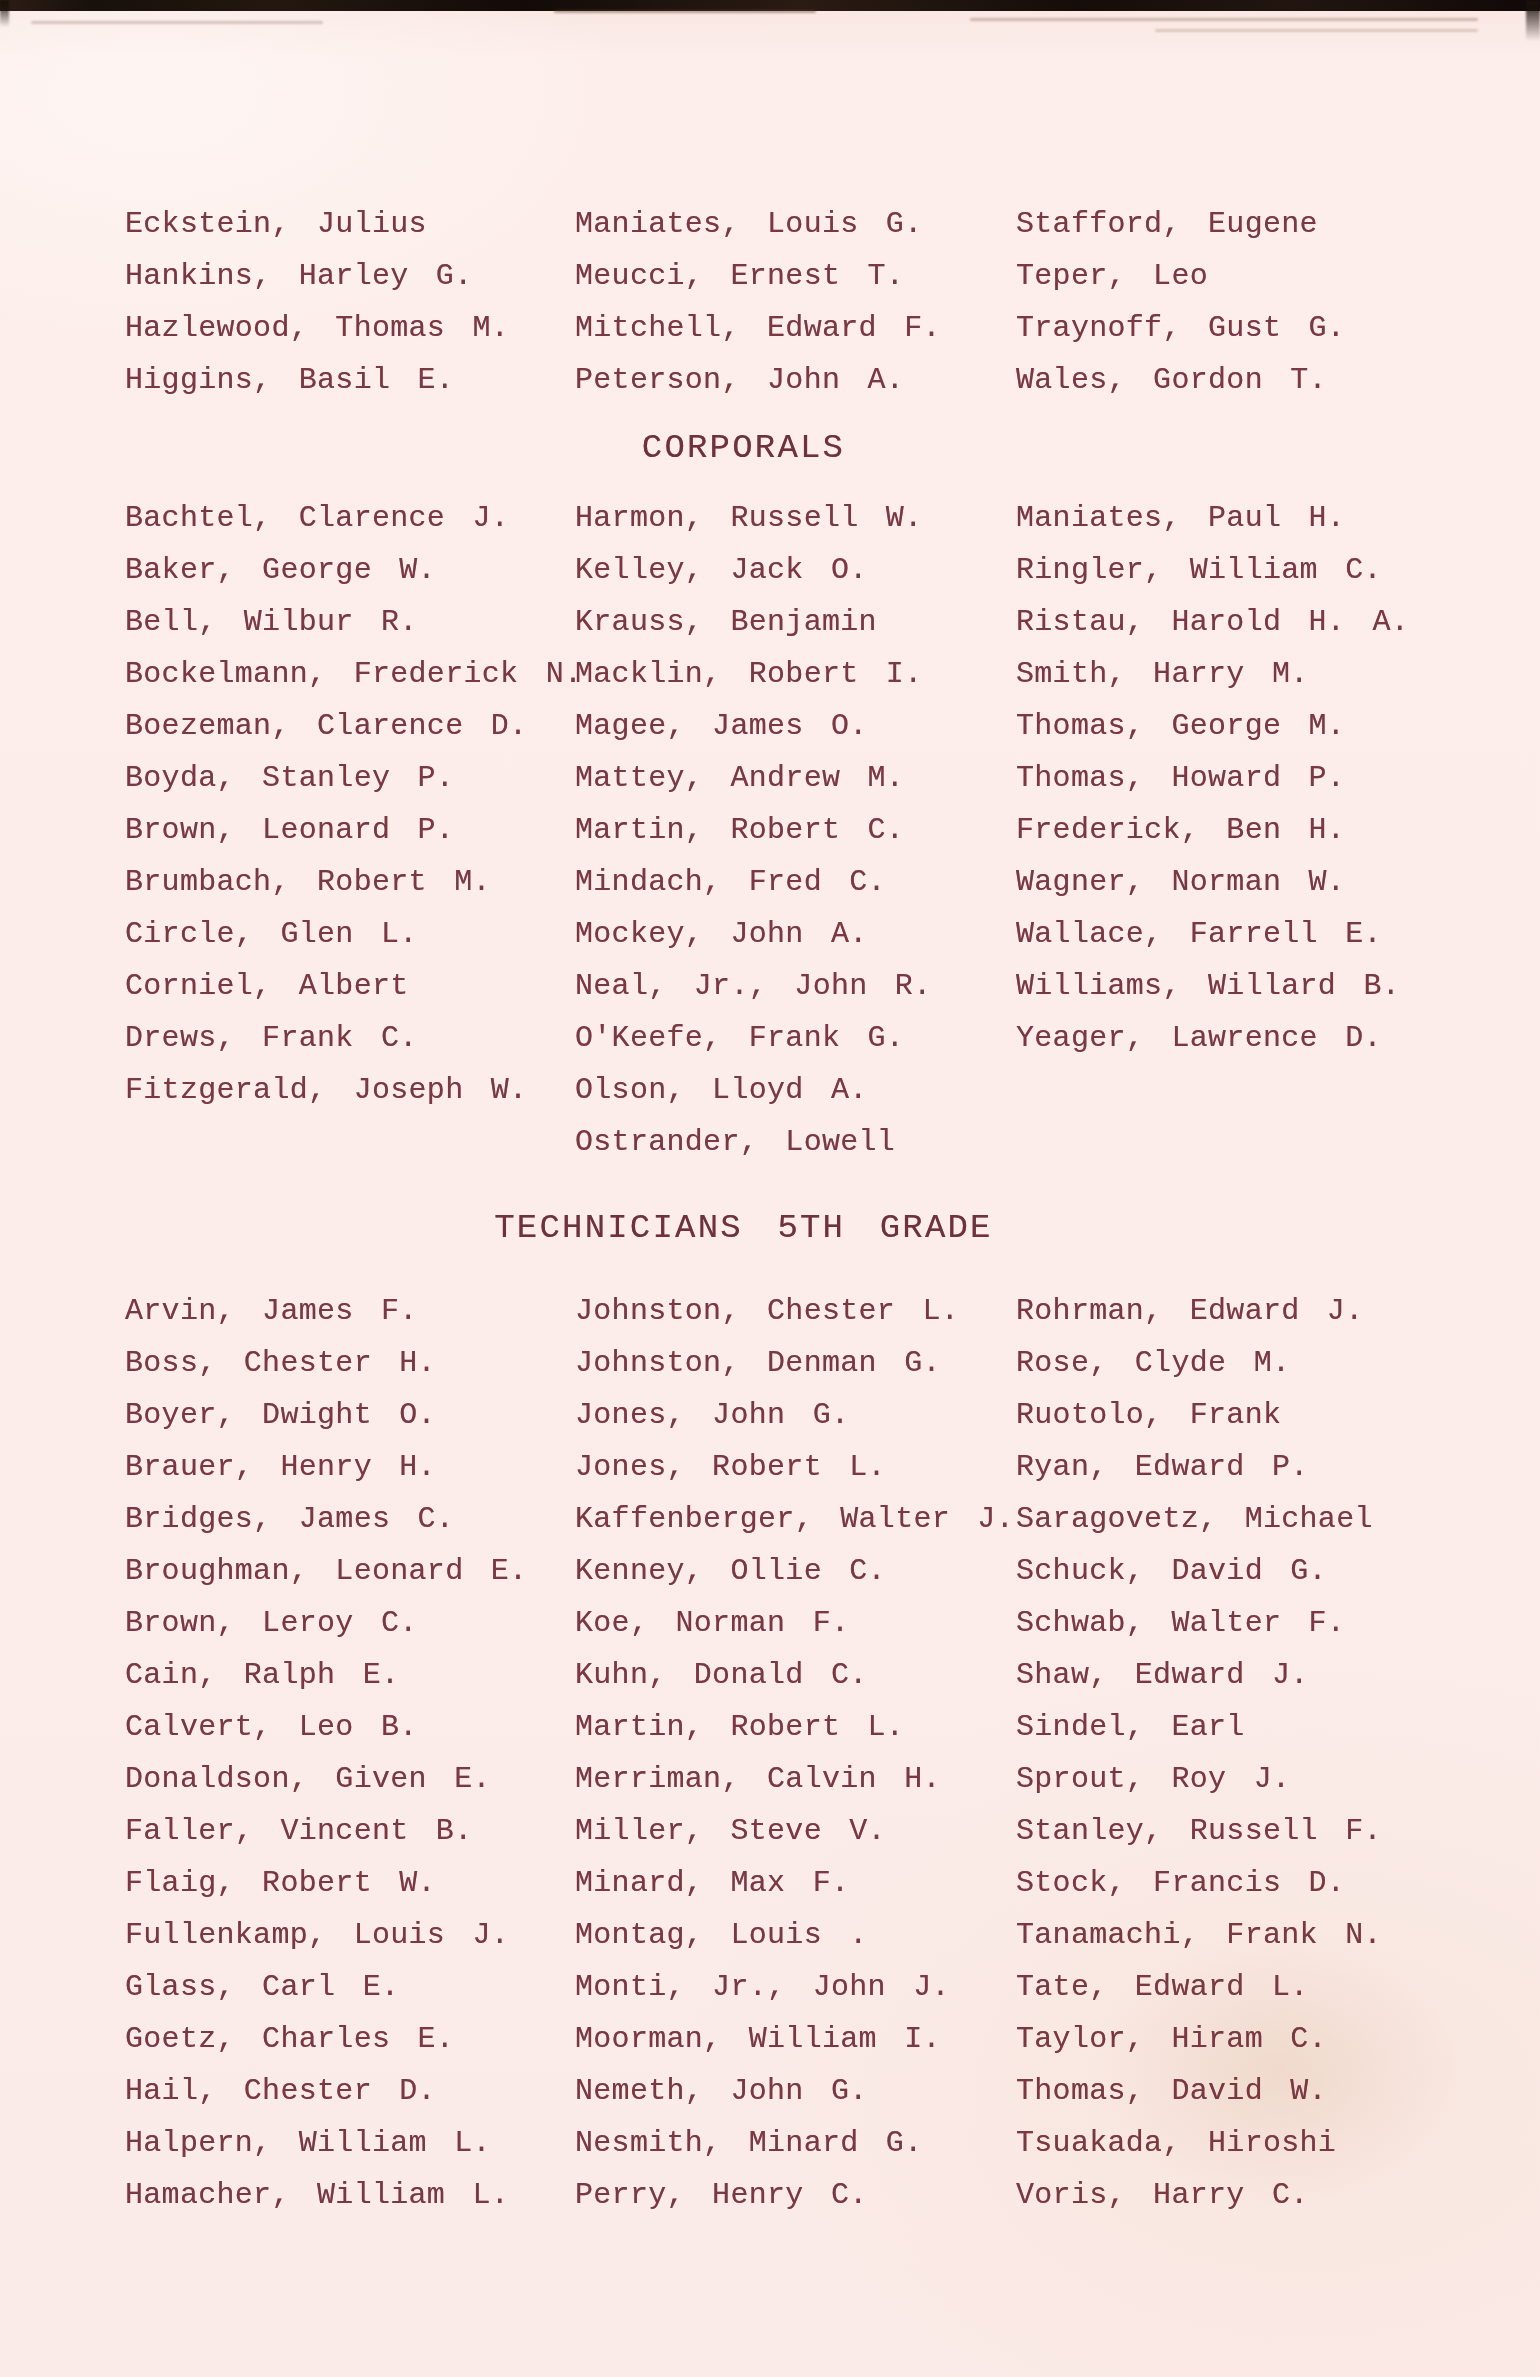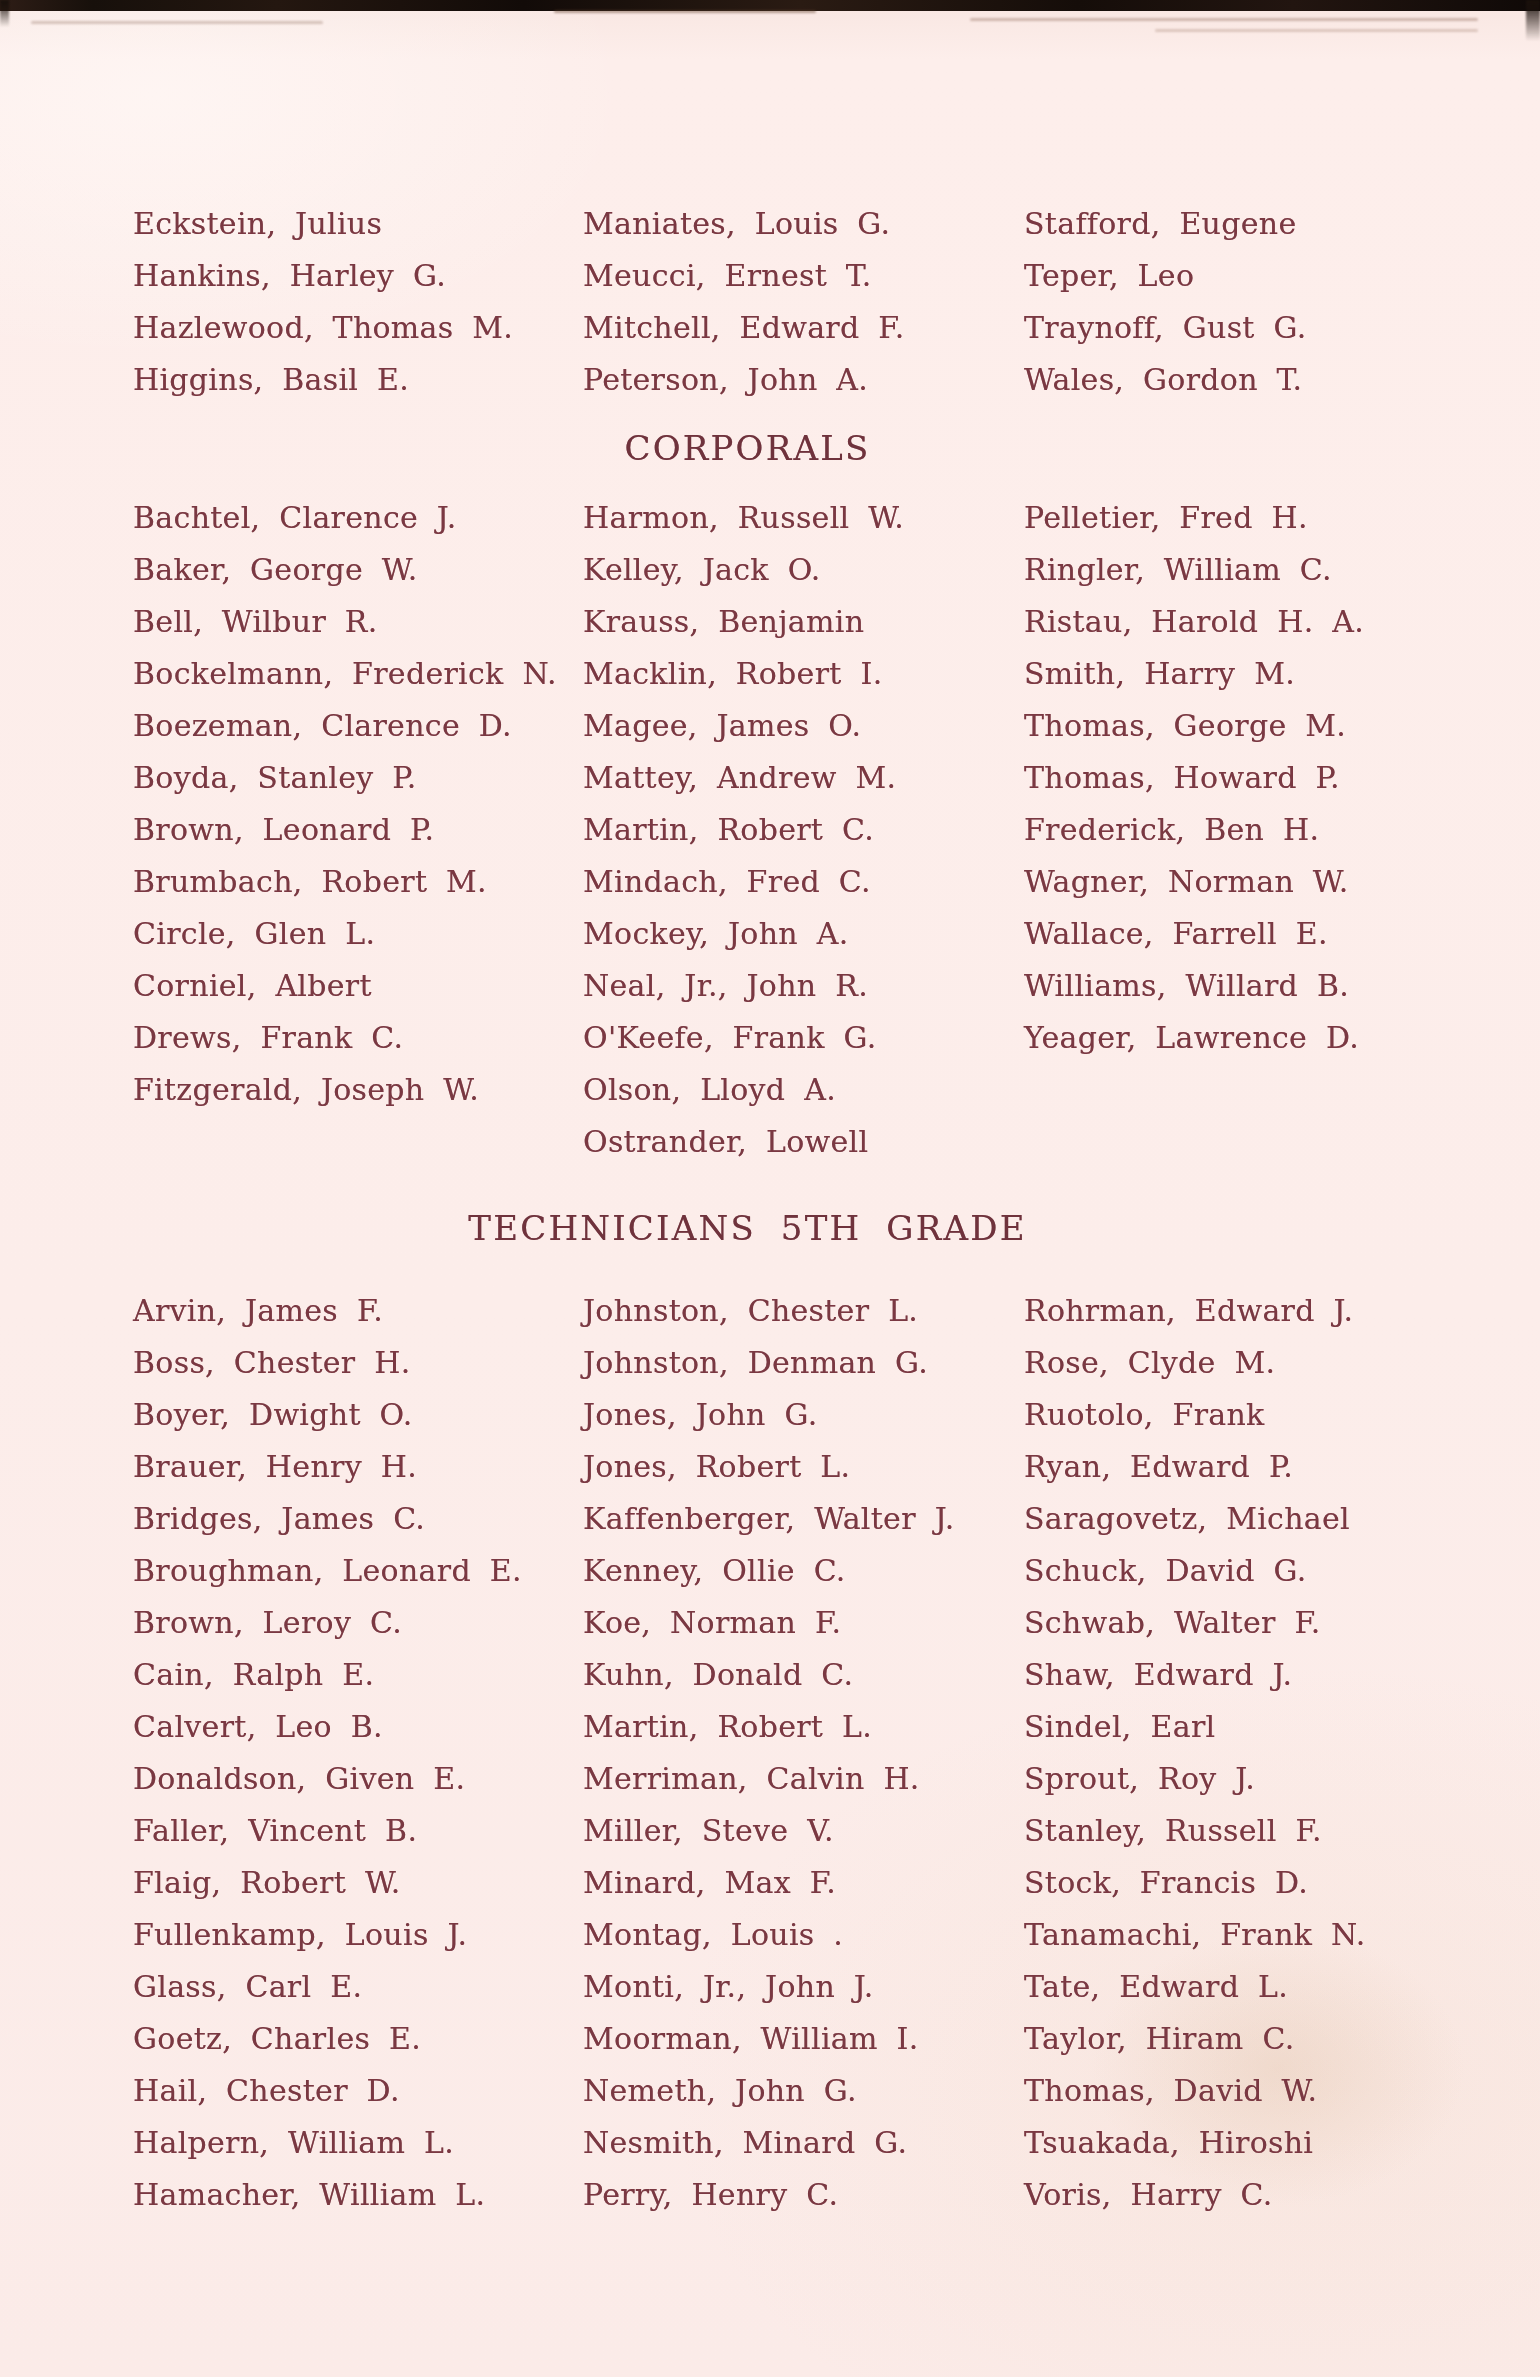--- a/index.html
+++ b/index.html
@@ -28,22 +28,23 @@
   .streak-a { top: 9.8px; left: 36%; width: 17%; height: 3.6px; background: rgba(96,64,44,0.45); }
   .streak-b { top: 18px; left: 63%; width: 33%; height: 2.7px; background: rgba(120,80,60,0.33); }
   .streak-c { top: 29px; left: 75%; width: 21%; height: 2.7px; background: rgba(130,90,66,0.25); }
   .streak-d { top: 21.4px; left: 2%;  width: 19%; height: 2.7px; background: rgba(120,80,60,0.28); }
   .corner-tl { position: absolute; top: 0; left: 0; width: 9px; height: 27px;
     background: linear-gradient(180deg, #1a110c, rgba(26,17,12,0)); filter: blur(0.9px); }
   .corner-tr { position: absolute; top: 0; right: 0; width: 14.3px; height: 41px;
     background: linear-gradient(180deg, #1a110c, rgba(26,17,12,0)); filter: blur(0.9px); }
 
   .roster {
-    position: absolute; top: 0; left: 8px; right: 0;
+    position: absolute; top: 0; left: 0; right: 0;
     padding: 198px 178px 0 125px;
+    font-family: Liberation Mono, monospace;
   }
 
   .cols {
     display: grid;
     grid-template-columns: 450px 441px 1fr;
   }
 
   .name {
     margin: 0;
     font-size: 30px;
@@ -130,21 +131,21 @@
             <p class="name">Mattey, Andrew M.</p>
             <p class="name">Martin, Robert C.</p>
             <p class="name">Mindach, Fred C.</p>
             <p class="name">Mockey, John A.</p>
             <p class="name">Neal, Jr., John R.</p>
             <p class="name">O'Keefe, Frank G.</p>
             <p class="name">Olson, Lloyd A.</p>
             <p class="name">Ostrander, Lowell</p>
           </div>
           <div class="col">
-            <p class="name">Pelletier, Fred H.</p>
+            <p class="name">Maniates, Paul H.</p>
             <p class="name">Ringler, William C.</p>
             <p class="name">Ristau, Harold H. A.</p>
             <p class="name">Smith, Harry M.</p>
             <p class="name">Thomas, George M.</p>
             <p class="name">Thomas, Howard P.</p>
             <p class="name">Frederick, Ben H.</p>
             <p class="name">Wagner, Norman W.</p>
             <p class="name">Wallace, Farrell E.</p>
             <p class="name">Williams, Willard B.</p>
             <p class="name">Yeager, Lawrence D.</p>

